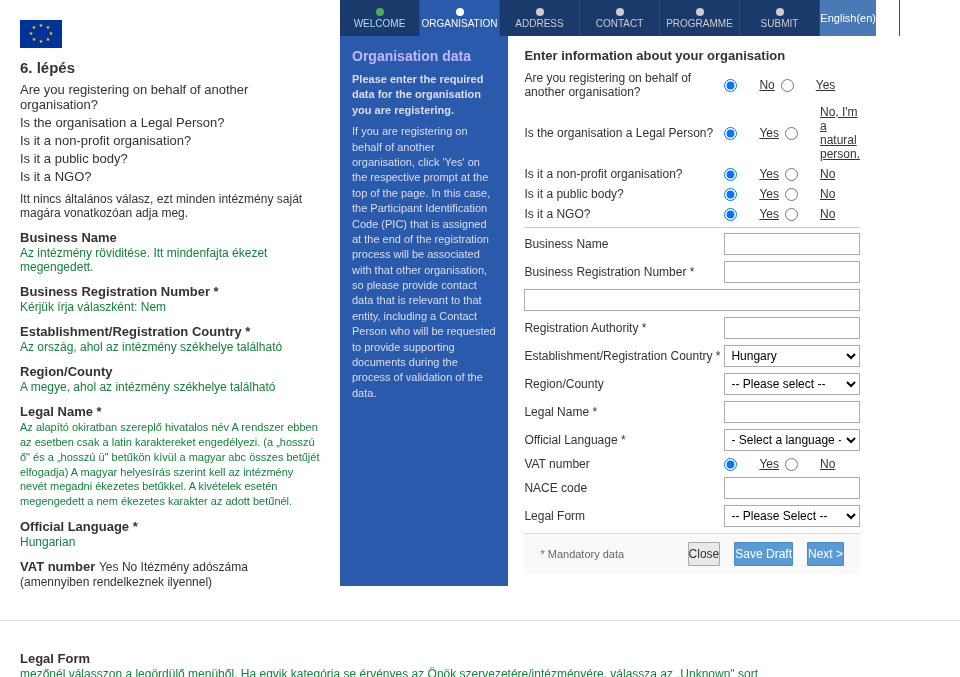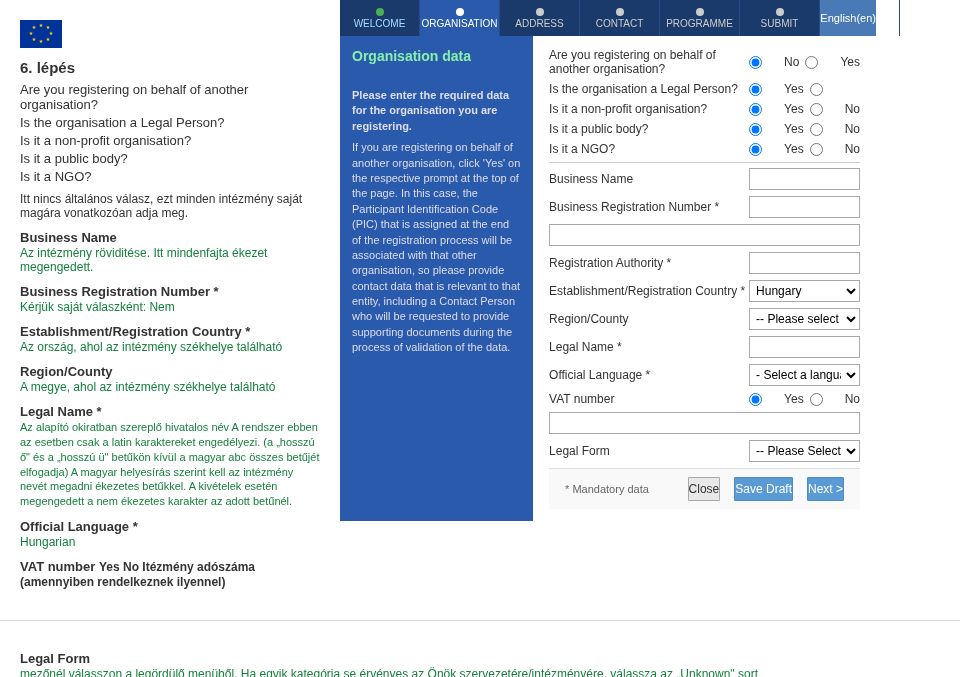--- a/index.html
+++ b/index.html
@@ -130,22 +130,22 @@
       width: 200px;
       background: #2a5aab;
       padding: 12px;
       color: #fff;
       min-height: 420px;
     }
 
     .form-sidebar h3 {
       font-size: 14px;
       font-weight: bold;
-      margin-bottom: 24px;
-      color: #86efac;
+      margin-bottom: 8px;
+      color: #c4b5fd;
     }
 
     .form-sidebar p {
       font-size: 11px;
       line-height: 1.4;
       color: #dde;
     }
 
     .form-main {
       flex: 1;
@@ -178,20 +178,21 @@
       display: flex;
       align-items: center;
       gap: 6px;
     }
 
     .radio-group {
       display: flex;
       align-items: center;
       gap: 22px;
       font-size: 12px;
+      text-decoration: underline;
     }
 
     .radio-group input[type="radio"] {
       margin: 0;
     }
 
     .text-input {
       width: 100%;
       height: 22px;
       border: 1px solid #aaa;
@@ -308,35 +309,35 @@
     <div class="step-question">Is it a non-profit organisation?</div>
     <div class="step-question">Is it a public body?</div>
     <div class="step-question">Is it a NGO?</div>
 
     <div class="section-text" style="margin-top:8px;">Itt nincs általános válasz, ezt minden intézmény saját magára vonatkozóan adja meg.</div>
 
     <div class="field-label">Business Name</div>
     <div class="field-sublabel">Az intézmény röviditése. Itt mindenfajta ékezet megengedett.</div>
 
     <div class="field-label">Business Registration Number *</div>
-    <div class="field-sublabel">Kérjük saját válaszként: Nem</div>
+    <div class="field-sublabel">Kérjük írja válaszként: Nem</div>
 
     <div class="field-label">Establishment/Registration Country *</div>
     <div class="field-sublabel">Az ország, ahol az intézmény székhelye található</div>
 
     <div class="field-label">Region/County</div>
     <div class="field-sublabel">A megye, ahol az intézmény székhelye található</div>
 
     <div class="field-label">Legal Name *</div>
     <div class="field-sublabel" style="font-size:11px; line-height:1.35;">Az alapító okiratban szereplő hivatalos név A rendszer ebben az esetben csak a latin karaktereket engedélyezi. (a „hosszú ő" és a „hosszú ü" betűkön kívül a magyar abc összes betűjét elfogadja) A magyar helyesírás szerint kell az intézmény nevét megadni ékezetes betűkkel. A kivételek esetén megengedett a nem ékezetes karakter az adott betűnél.</div>
 
     <div class="field-label">Official Language *</div>
     <div class="field-sublabel">Hungarian</div>
 
-    <div class="field-label">VAT number <span style="font-weight:bold;font-size:12px;">Yes   No Itézmény adószáma (amennyiben rendelkeznek ilyennel)</span></div>
+    <div class="field-label">VAT number <span style="font-weight:normal;font-size:12px;">Yes   No Itézmény adószáma (amennyiben rendelkeznek ilyennel)</span></div>
   </div>
 
   <div class="right-panel">
 
     <div class="nav-bar">
       <div class="nav-step done">
         <div class="step-dot"></div>
         <span>WELCOME</span>
       </div>
       <div class="nav-step active">
@@ -368,20 +369,21 @@
 
     <div class="form-container">
 
       <div class="form-sidebar">
         <h3>Organisation data</h3>
         <p style="font-weight:bold; margin-bottom:6px;">Please enter the required data for the organisation you are registering.</p>
         <p>If you are registering on behalf of another organisation, click 'Yes' on the respective prompt at the top of the page. In this case, the Participant Identification Code (PIC) that is assigned at the end of the registration process will be associated with that other organisation, so please provide contact data that is relevant to that entity, including a Contact Person who will be requested to provide supporting documents during the process of validation of the data.</p>
       </div>
 
       <div class="form-main">
+        <h3>Enter information about your organisation</h3>
 
         <div class="form-row">
           <div class="form-row-label">Are you registering on behalf of another organisation?</div>
           <div class="form-row-control">
             <label class="radio-group">
                 <input type="radio" name="behalf" checked="" style=""> 
                 <span>No</span>
               </label>
             <label class="radio-group">
                 <input type="radio" name="behalf" style=""> 
@@ -392,20 +394,21 @@
 
         <div class="form-row">
           <div class="form-row-label">Is the organisation a Legal Person?</div>
           <div class="form-row-control">
             <label class="radio-group">
                 <input type="radio" name="legal" checked="" style=""> 
                 <span>Yes</span>
               </label>
             <label class="radio-group">
                 <input type="radio" name="legal" style=""> 
+                <span>No, I'm a natural person.</span>
               </label>
           </div>
         </div>
 
         <div class="form-row">
           <div class="form-row-label">Is it a non-profit organisation?</div>
           <div class="form-row-control">
             <label class="radio-group">
                 <input type="radio" name="nonprofit" checked="" style=""> 
                 <span>Yes</span>
@@ -516,20 +519,21 @@
                 <span>Yes</span>
               </label>
             <label class="radio-group">
                 <input type="radio" name="vat" style=""> 
                 <span>No</span>
               </label>
           </div>
         </div>
 
         <div class="form-row">
+          <div class="form-row-label">NACE code</div>
           <div class="form-row-control">
             <input type="text" class="text-input" value="" style="">
           </div>
         </div>
 
         <div class="form-row">
           <div class="form-row-label">Legal Form</div>
           <div class="form-row-control">
             <select class="select-input">
               <option>-- Please Select --</option>

